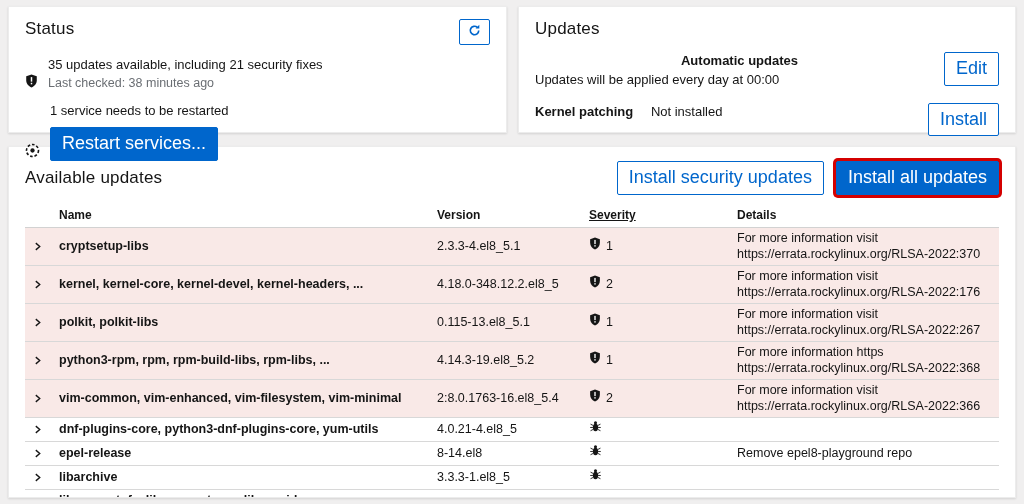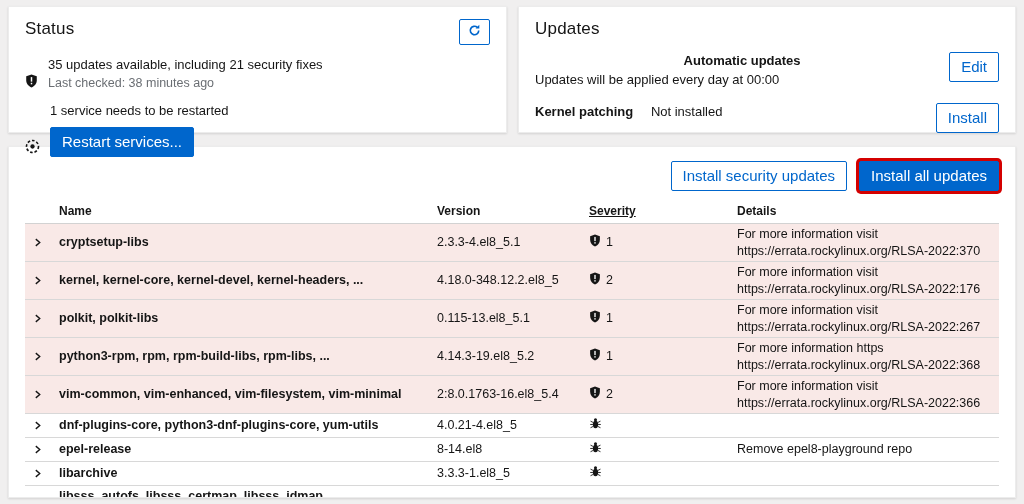--- a/index.html
+++ b/index.html
@@ -21,21 +21,21 @@
   }
   .status-card { width: 499px; height: 127px; padding: 12px 16px; }
   .settings-card { flex: 1; height: 127px; padding: 12px 16px; }
   h2.card-title { margin: 0; font-size: 17px; font-weight: 400; color: #151515; letter-spacing: 0.2px; }
   .card-head { display: flex; align-items: flex-start; }
   .card-head .spacer { flex: 1; }
 
   
   .btn {
     font-family: "Liberation Sans", sans-serif;
-    font-size: 15px;
+    font-size: 18px;
     border-radius: 2px;
     cursor: pointer;
     padding: 5px 11px;
     line-height: 1.2;
   }
   .btn-primary { background: #0066cc; border: 1px solid #0066cc; color: #fff; }
   .btn-outline { background: #fff; border: 1px solid #0066cc; color: #0066cc; }
   .btn-icon { padding: 4px 8px; height: 26px; display: flex; align-items: center; }
   .annotated { box-shadow: 0 0 0 3px #d40000; }
 
@@ -137,20 +137,21 @@
           <span class="bold">Kernel patching</span>
           <span class="inline-val">Not installed</span>
         </div>
         <button class="btn btn-outline">Install</button>
       </div>
     </section>
   </div>
 
   <section class="card updates-card">
     <div class="updates-head">
+      <h2 class="card-title">Available updates</h2>
       <div class="actions">
         <button class="btn btn-outline">Install security updates</button>
         <button class="btn btn-primary annotated">Install all updates</button>
       </div>
     </div>
     <table>
       <thead>
         <tr>
           <th class="col-expand"></th>
           <th class="col-name">Name</th>

